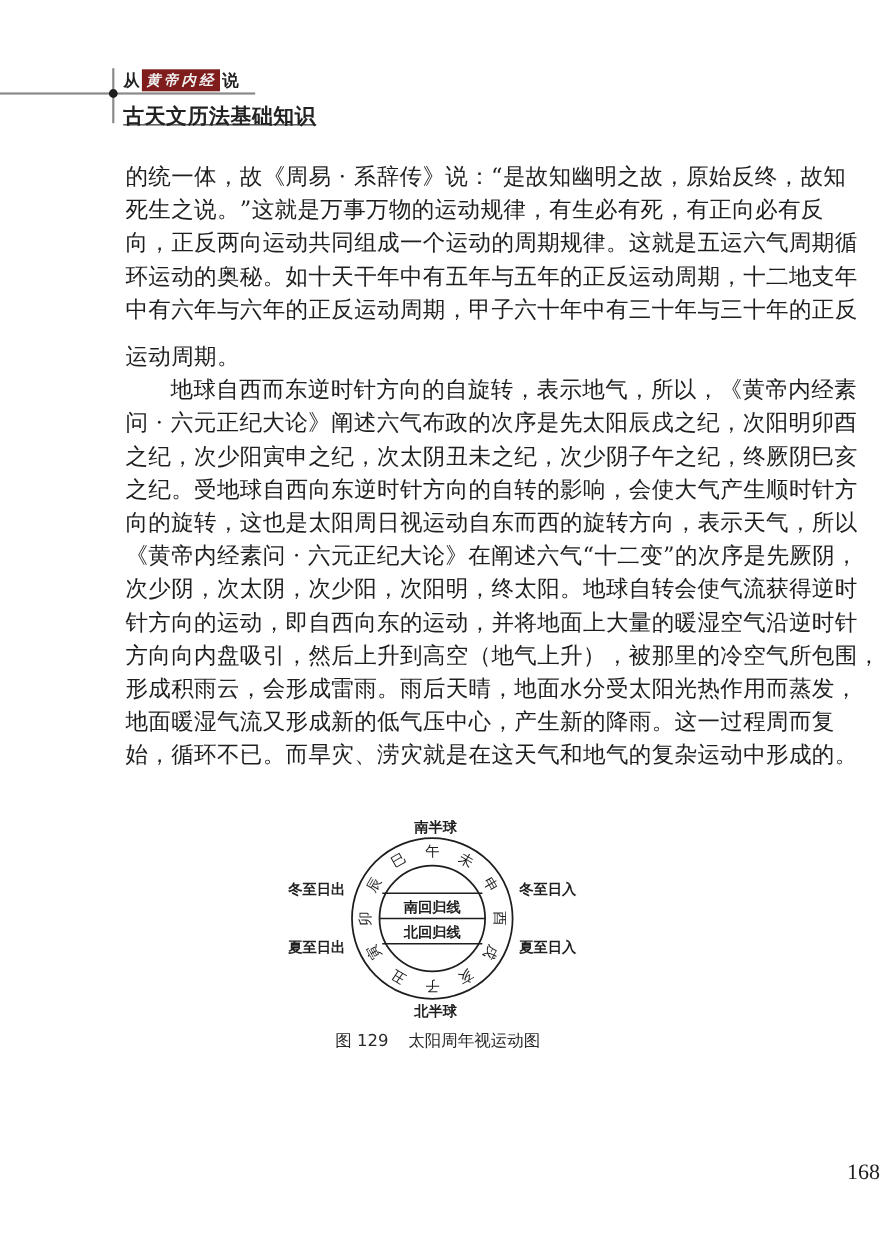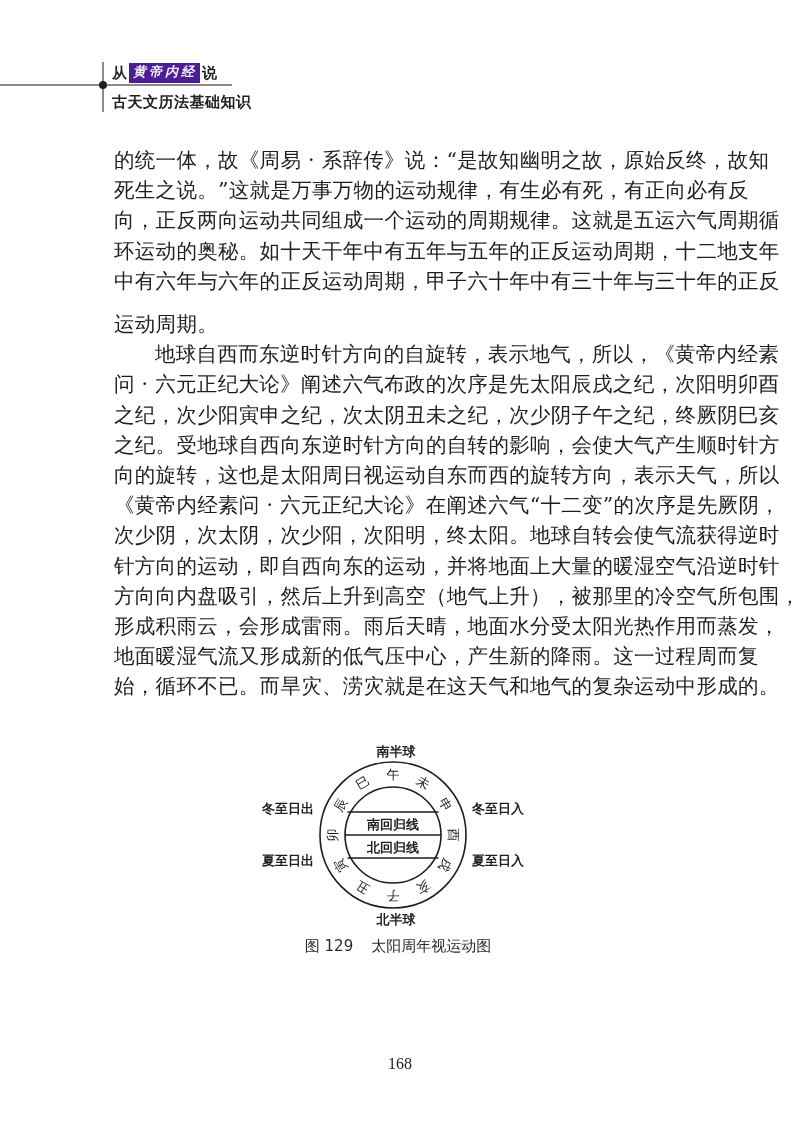--- a/index.html
+++ b/index.html
@@ -6,40 +6,40 @@
   body {
     width:800px; height:1127px; position:relative; overflow:hidden;
     background:#ffffff; color:#1e1e1e;
     font-family:"DejaVu Serif", "Liberation Serif", serif;
   }
   .hdr-hline { position:absolute; left:0; top:84px; width:232px; height:2px; background:#8a8a8a; }
   .hdr-vline { position:absolute; left:102px; top:62px; width:2px; height:50px; background:#8a8a8a; }
   .hdr-dot { position:absolute; left:99px; top:81px; width:8px; height:8px; border-radius:50%; background:#1e1e1e; }
   .hdr-line1 { position:absolute; left:112px; top:63px; height:20px; display:flex; align-items:center;
     font-family:"DejaVu Sans", "Liberation Sans", sans-serif; font-size:15px; font-weight:bold; color:#222; }
-  .hdr-box { background:#4c1d95; color:#f0f0f0; font-family:Liberation Mono, monospace; font-style:italic;
+  .hdr-box { background:#7f1d1d; color:#f0f0f0; font-family:Liberation Sans, sans-serif; font-style:italic;
     font-size:13px; letter-spacing:3px; padding:1px 3px 1px 4px; margin:0 2px; height:18px; line-height:18px; }
   .hdr-line2 { position:absolute; left:112px; top:93px;
-    font-family:"DejaVu Sans", "Liberation Sans", sans-serif; font-size:15px; font-weight:bold; color:#222; letter-spacing:0.5px; }
+    font-family:"DejaVu Sans", "Liberation Sans", sans-serif; font-size:19px; font-weight:bold; color:#222; letter-spacing:0.5px;text-decoration:underline; }
 
   .body-text { position:absolute; left:114px; top:145px; width:576px; }
   .para { margin:0; font-size:20.5px; line-height:30.2px; text-align:justify; letter-spacing:0.3px; }
   .line { display:block; white-space:nowrap; text-align-last:justify; }
   .line.last { text-align-last:left;margin-top:13px; }
 
   .figure { position:absolute; left:0; top:0; width:800px; height:1000px; pointer-events:none; }
   .figure svg { position:absolute; left:0; top:0; }
   .fig-label { font-family:"DejaVu Sans", "Liberation Sans", sans-serif; font-size:13px; fill:#1e1e1e; font-weight:bold; }
   .fig-inner { font-family:"DejaVu Sans", "Liberation Sans", sans-serif; font-size:13px; fill:#1e1e1e; font-weight:bold; }
   .fig-branch { font-family:"DejaVu Serif", serif; font-size:13px; fill:#1e1e1e; }
   .caption { position:absolute; left:0; width:796px; top:937px; text-align:center;
     font-family:"DejaVu Sans", "Liberation Sans", sans-serif; font-size:15px; color:#2a2a2a; }
   .caption .sp { display:inline-block; width:18px; }
-  .page-num { position:absolute; left:0; width:800px; top:1055px; text-align:center;
-    font-family:"Liberation Serif", "DejaVu Serif", serif; font-size:16px; color:#1e1e1e; }
+  .page-num { position:absolute; left:0; width:800px; top:1055px; text-align:right;
+    font-family:"Liberation Serif", "DejaVu Serif", serif; font-size:20px; color:#1e1e1e; }
 </style>
 </head>
 <body>
 
 <div class="hdr-hline"></div>
 <div class="hdr-vline"></div>
 <div class="hdr-dot"></div>
 <div class="hdr-line1">
   <span>从</span>
   <span class="hdr-box">黄帝内经</span>

